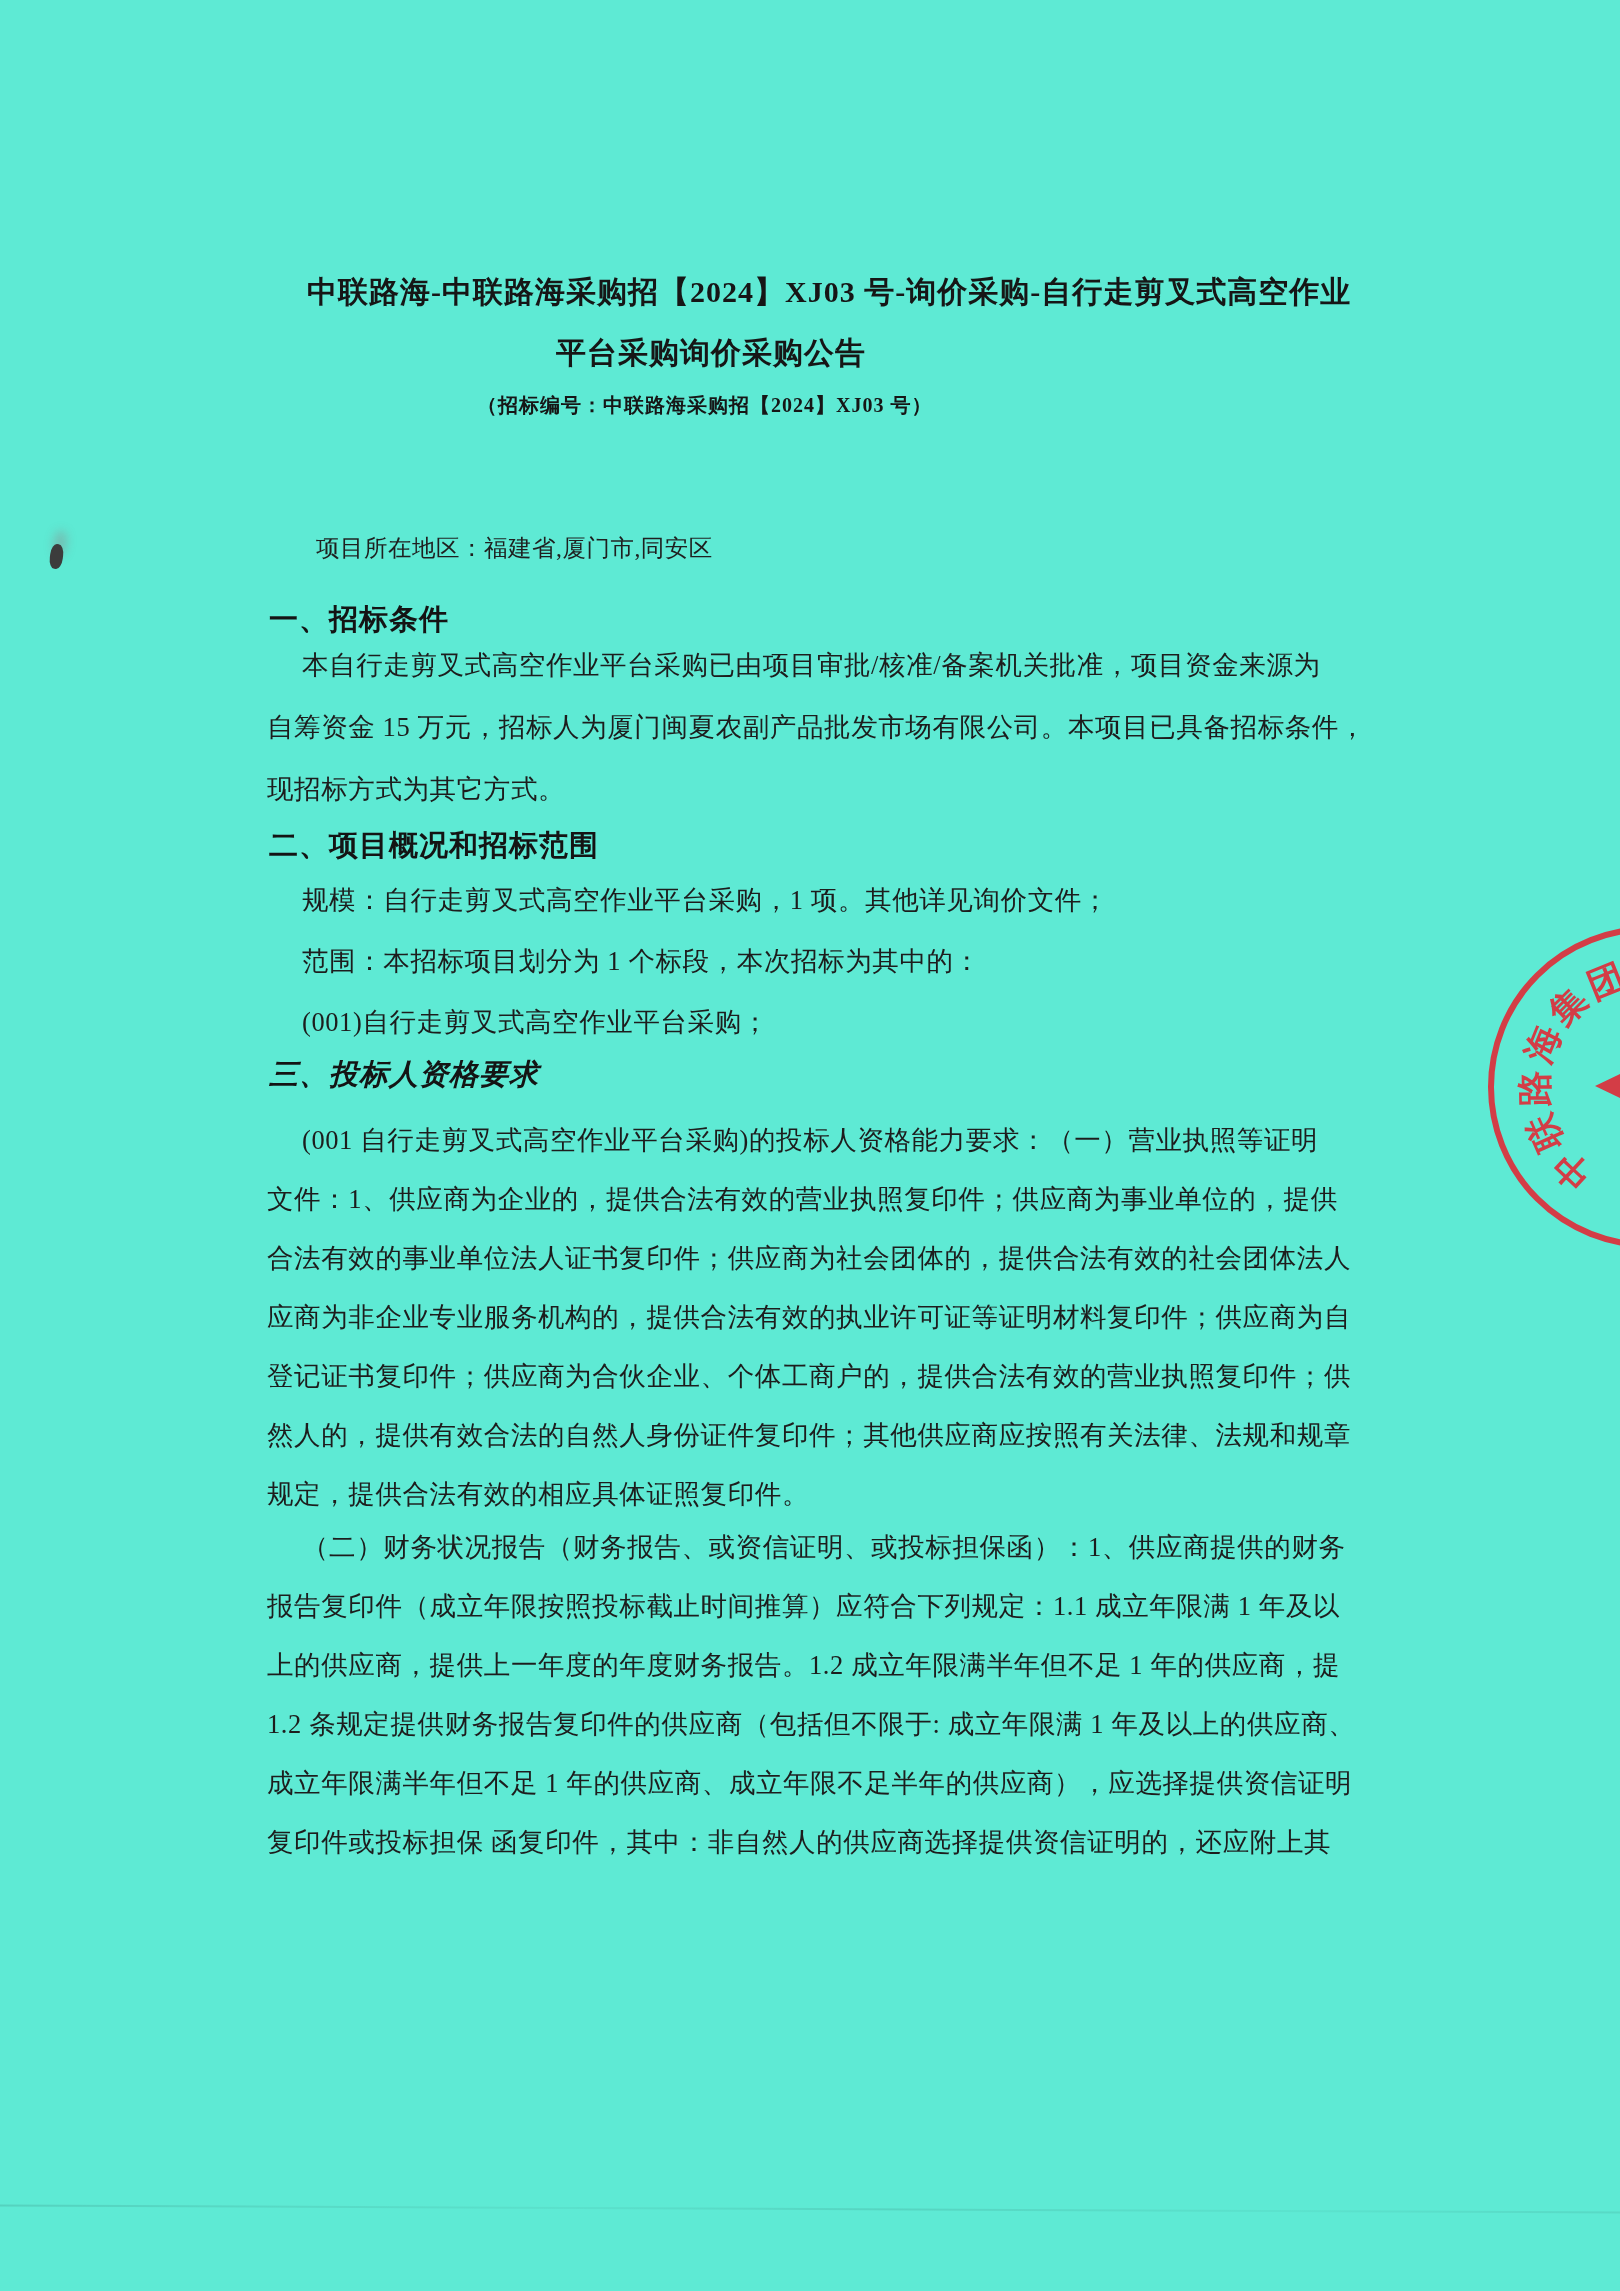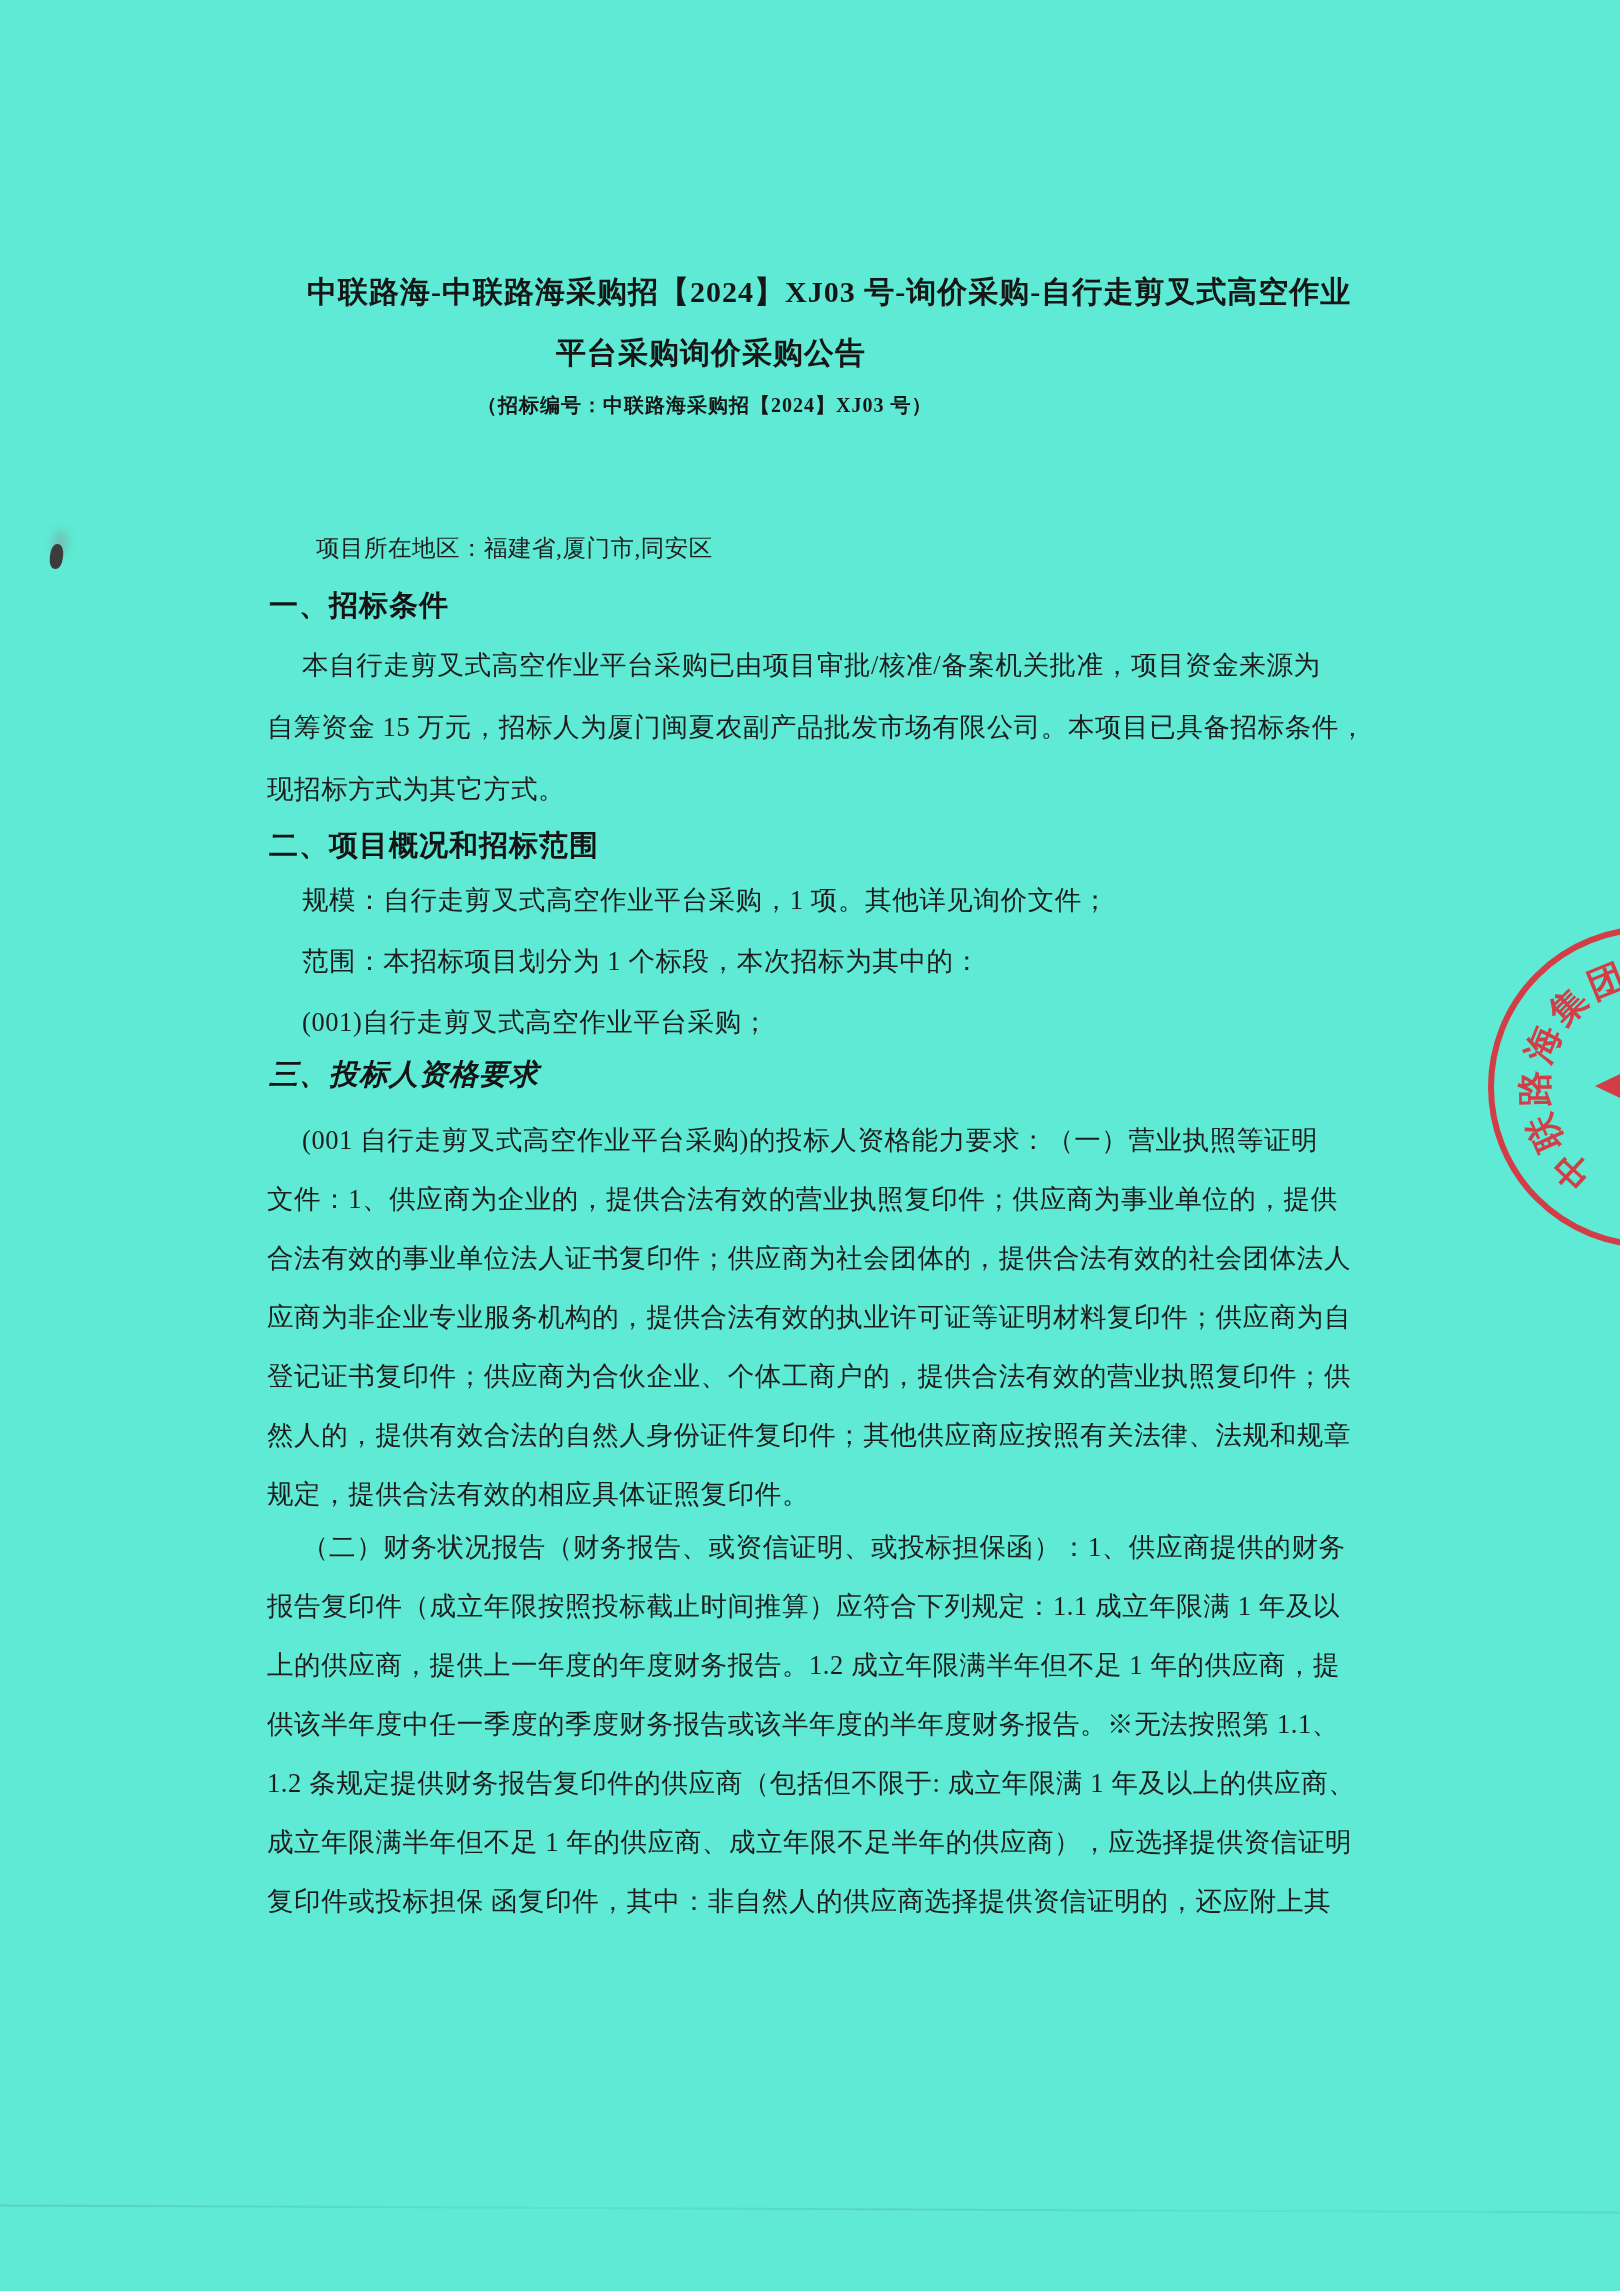--- a/index.html
+++ b/index.html
@@ -15,21 +15,21 @@
   .line, .title, .heading, .meta { position: absolute; white-space: nowrap; }
 
   .title { font-weight: 700; letter-spacing: 1px; font-size: 30px; color: #161616; }
   .t1 { left: 307px; top: 272px; }
   .t2 { left: 556px; top: 333px; }
   .t3 { left: 477px; top: 392px; font-size: 20px; }
 
   .meta { left: 316px; top: 532px; font-size: 23.5px; letter-spacing: 0.5px; color: #1f1f1f; }
 
   .heading { left: 269px; font-size: 29px; font-weight: 700; letter-spacing: 1px; color: #141414; }
-  .h1 { top: 586px; }
+  .h1 { top: 600px; }
   .h2 { top: 826px; }
   .h3 { top: 1055px; font-style: italic; }
 
   .para { position: absolute; left: 0; width: 1620px; }
   .para .row { position: relative; padding-left: 267px; font-size: 26.5px; letter-spacing: 0.6px; color: #1d1d1d; }
   .para .row.indent { padding-left: 302px; }
   .sec1 { top: 647px; }   .sec1 .row { height: 62px; }
   .sec2 { top: 882px; }   .sec2 .row { height: 61px; }
   .sec3a { top: 1122px; } .sec3a .row { height: 59px; }
   .sec3b { top: 1529px; } .sec3b .row { height: 59px; }
@@ -118,21 +118,20 @@
     <div class="row">合法有效的事业单位法人证书复印件；供应商为社会团体的，提供合法有效的社会团体法人</div>
     <div class="row">应商为非企业专业服务机构的，提供合法有效的执业许可证等证明材料复印件；供应商为自</div>
     <div class="row">登记证书复印件；供应商为合伙企业、个体工商户的，提供合法有效的营业执照复印件；供</div>
     <div class="row">然人的，提供有效合法的自然人身份证件复印件；其他供应商应按照有关法律、法规和规章</div>
     <div class="row">规定，提供合法有效的相应具体证照复印件。</div>
   </div>
   <div class="para sec3b">
     <div class="row indent">（二）财务状况报告（财务报告、或资信证明、或投标担保函）：1、供应商提供的财务</div>
     <div class="row">报告复印件（成立年限按照投标截止时间推算）应符合下列规定：1.1 成立年限满 1 年及以</div>
     <div class="row">上的供应商，提供上一年度的年度财务报告。1.2 成立年限满半年但不足 1 年的供应商，提</div>
-    <div class="row">供该半年度中任一季度的季度财务报告或该半年度的半年度财务报告。※无法按照第 1.1、</div>
     <div class="row">1.2 条规定提供财务报告复印件的供应商（包括但不限于: 成立年限满 1 年及以上的供应商、</div>
     <div class="row">成立年限满半年但不足 1 年的供应商、成立年限不足半年的供应商），应选择提供资信证明</div>
     <div class="row">复印件或投标担保 函复印件，其中：非自然人的供应商选择提供资信证明的，还应附上其</div>
   </div>
 
   <div class="stamp">
     <span class="sc sc0">集</span>
     <span class="sc sc1">海</span>
     <span class="sc sc2">路</span>
     <span class="sc sc3">联</span>

